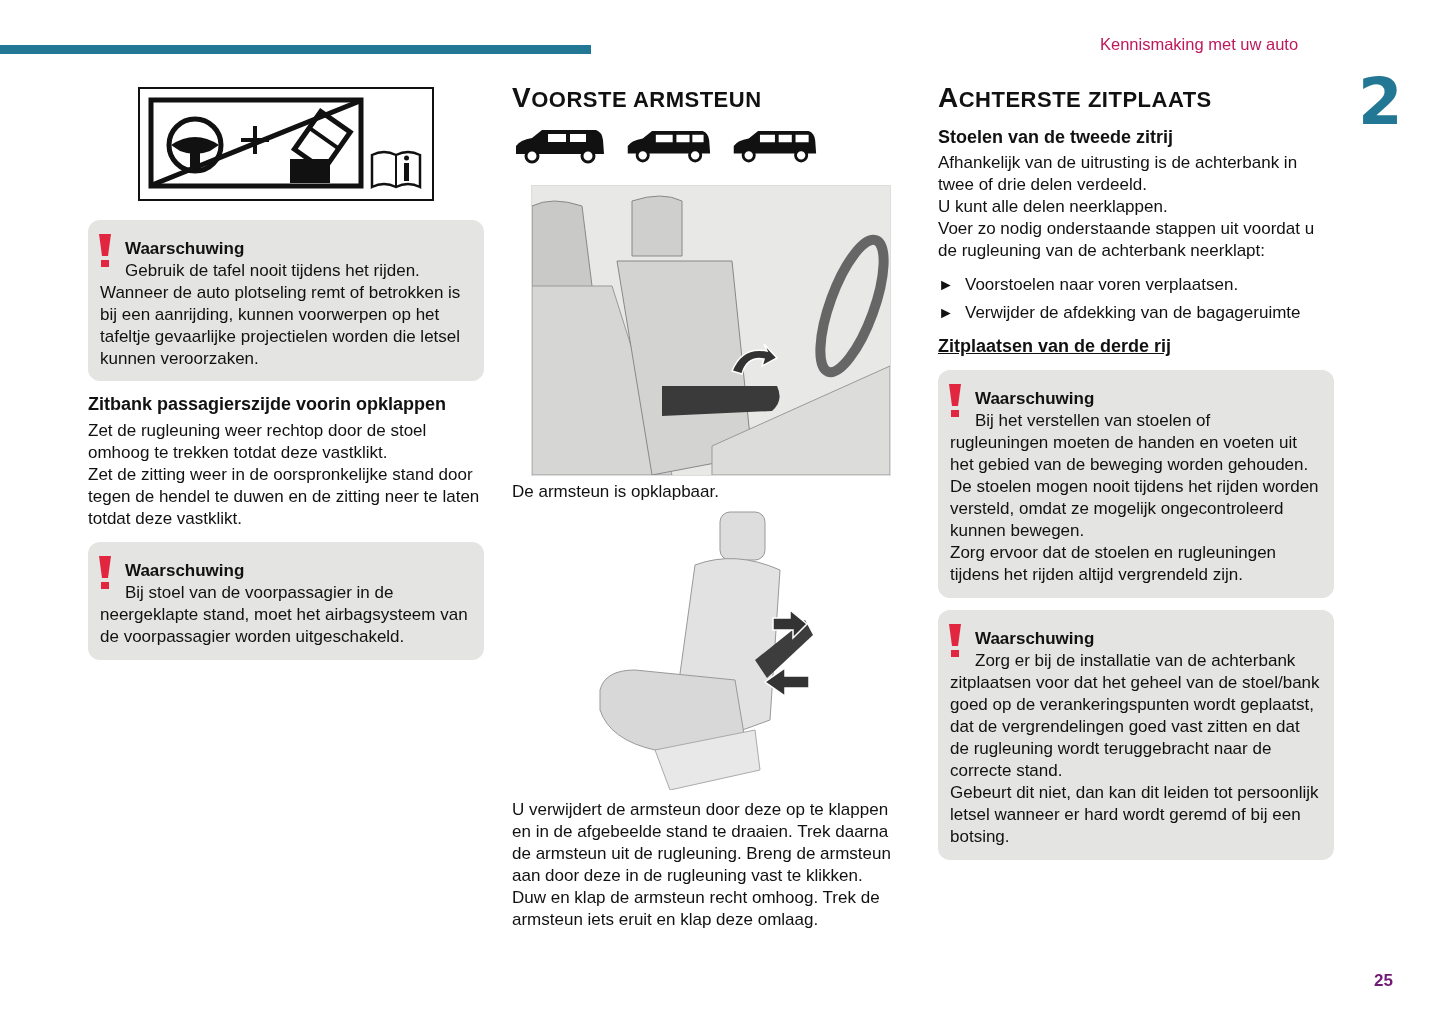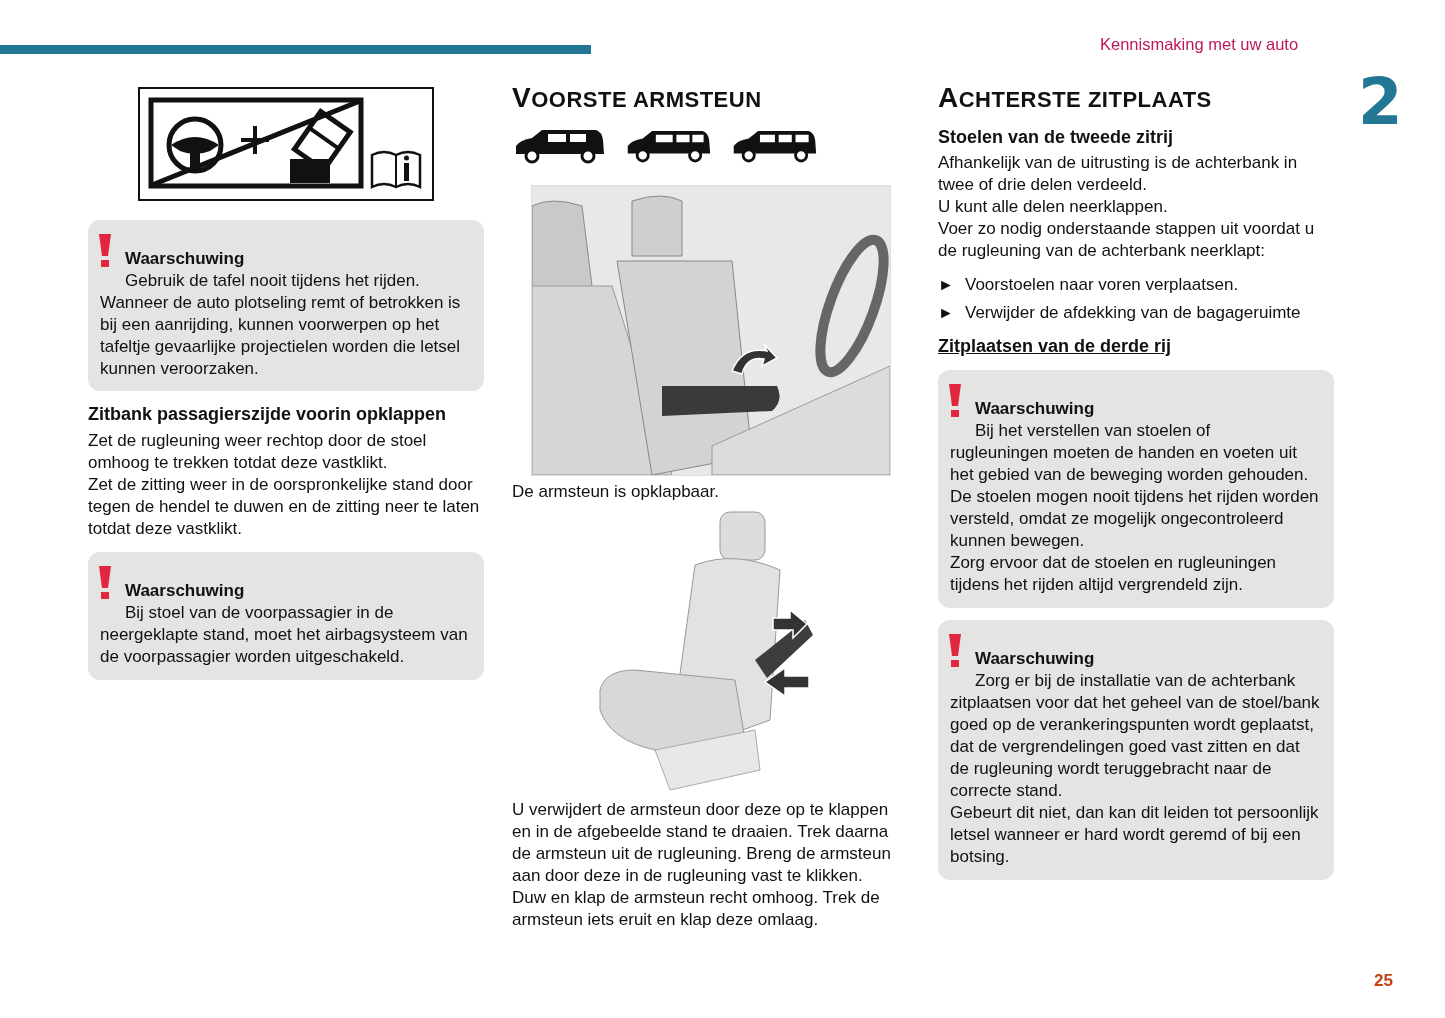--- a/index.html
+++ b/index.html
@@ -1,28 +1,28 @@
 <!DOCTYPE html>
 <html><head>
 <meta charset="utf-8">
 <style>
   html,body{margin:0;padding:0;background:#ffffff;}
   body{width:1445px;height:1018px;position:relative;overflow:hidden;font-family:"Liberation Sans",sans-serif;color:#111;}
   .topbar{position:absolute;left:0;top:45px;width:591px;height:9px;background:#227894;}
   .section-label{position:absolute;left:1100px;top:35px;width:237px;text-align:left;font-size:16.5px;color:#be185d;}
   .chapter-num{position:absolute;left:1358px;top:70px;font-size:64px;font-weight:bold;color:#227894;line-height:1;font-family:"DejaVu Sans",sans-serif;}
-  .page-num{position:absolute;left:1374px;top:971px;font-size:17px;font-weight:bold;color:#c2410c;}
+  .page-num{position:absolute;left:1374px;top:971px;font-size:17px;font-weight:bold;color:#701a75;}
 
   .col{position:absolute;}
   .col1{left:88px;top:86px;width:396px;}
   .col2{left:512px;top:82px;width:380px;}
   .col3{left:938px;top:82px;width:396px;}
 
   .pictogram{position:absolute;left:138px;top:87px;width:296px;height:114px;border:2px solid #111;box-sizing:border-box;background:#fff;}
-  .warn{background:#e4e4e2;border-radius:12px;padding:28px 12px 12px 12px;font-size:17px;line-height:22px;position:relative;}
+  .warn{background:#e4e4e2;border-radius:12px;padding:18px 12px 12px 12px;font-size:17px;line-height:22px;position:relative;}
   .warn .excl{position:absolute;left:10px;top:12px;width:14px;height:36px;}
   .warn .title{font-weight:bold;padding-left:25px;}
   .warn .first{padding-left:25px;}
   .h-sub{font-weight:bold;font-size:18px;line-height:22px;}
   .p{font-size:17px;line-height:22px;}
   .h-main{font-weight:bold;font-size:28px;letter-spacing:0.5px;line-height:32px;}
   .h-main .small{font-size:22px;}
   .bullet{font-size:17px;line-height:22px;display:flex;gap:8px;}
   .bullet .arrow{font-size:16px;width:19px;}
   .illus{background:#e6e6e6;border:1px solid #ddd;}

